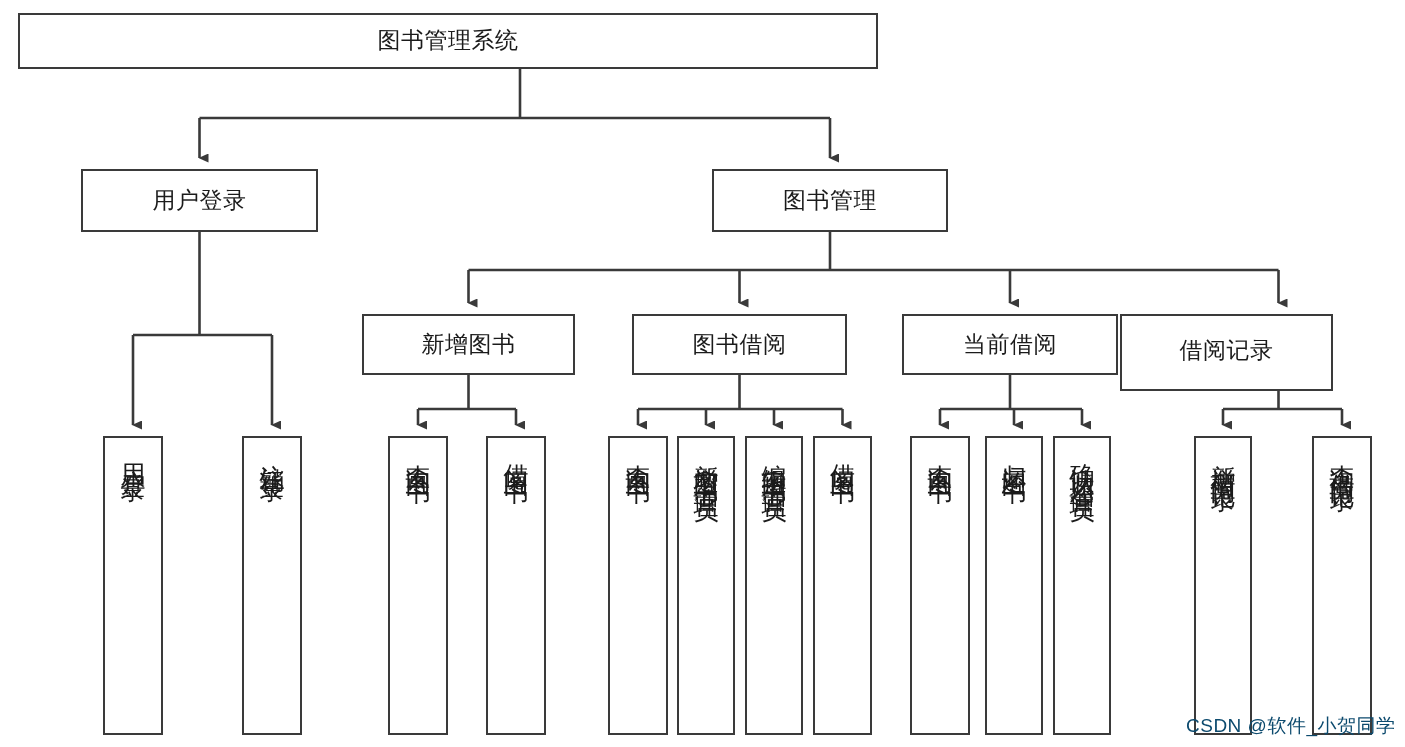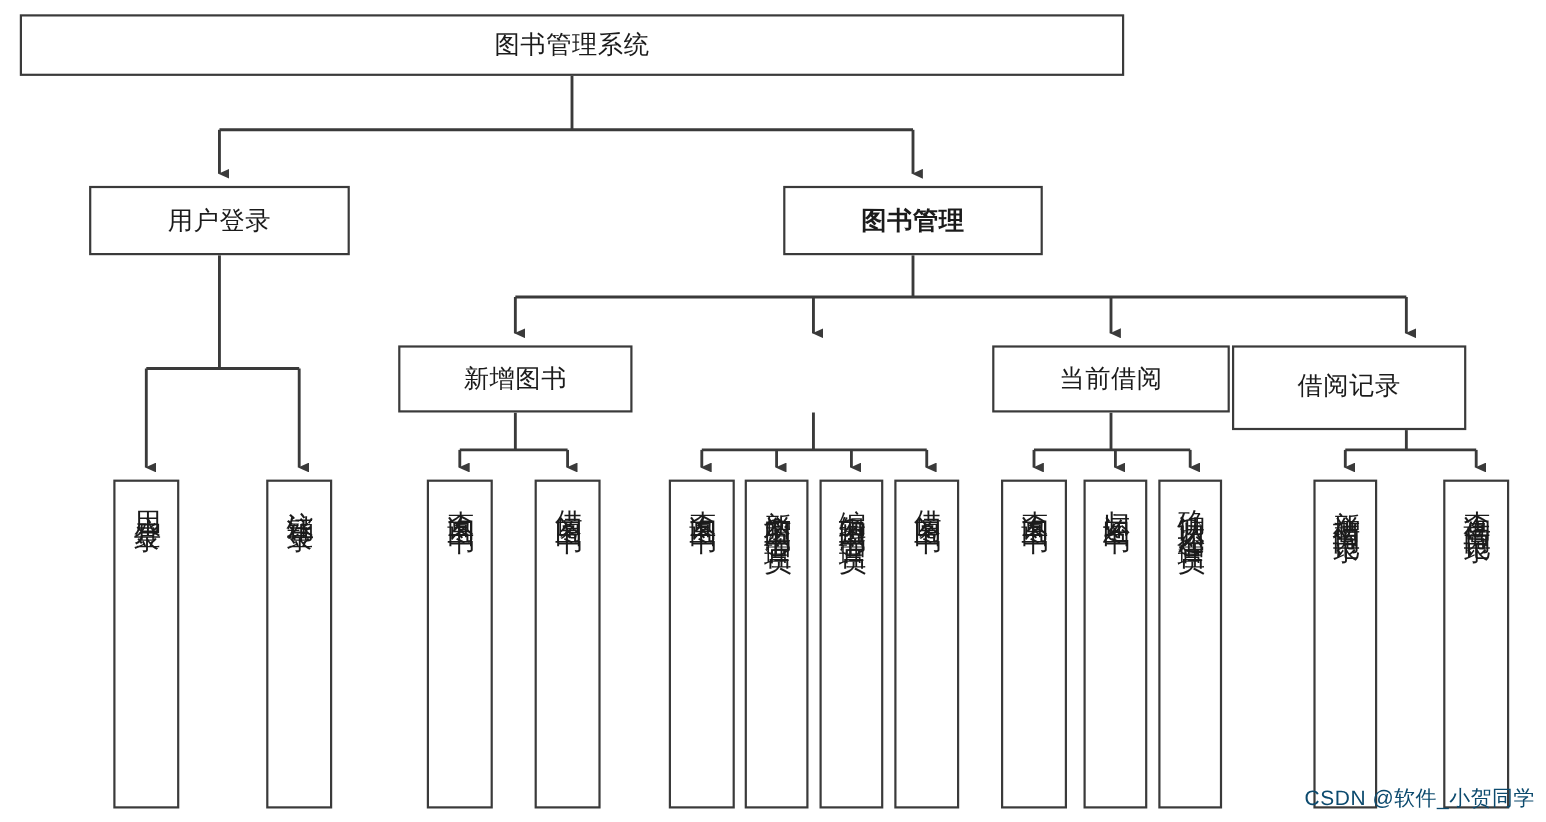--- a/index.html
+++ b/index.html
@@ -110,36 +110,39 @@
         <path d="M 940 409 L 940 425" marker-end="url(#arrowhead)"></path>
         <path d="M 1014 409 L 1014 425" marker-end="url(#arrowhead)"></path>
         <path d="M 1082 409 L 1082 425" marker-end="url(#arrowhead)"></path>
         <path d="M 1278.5 375 L 1278.5 409"></path>
         <path d="M 1223 409 L 1342 409"></path>
         <path d="M 1223 409 L 1223 425" marker-end="url(#arrowhead)"></path>
         <path d="M 1342 409 L 1342 425" marker-end="url(#arrowhead)"></path>
       </g>
   </svg>
 
-  <div class="node horizontal" style="left: 18px; top: 13px; width: 1004px; height: 56px;">
+  <div class="node horizontal" style="left: 18px; top: 13px; width: 860px; height: 56px;">
     <span class="label">图书管理系统</span>
   </div>
 
   <div class="node horizontal" style="left: 81px; top: 169px; width: 237px; height: 63px;">
     <span class="label">用户登录</span>
   </div>
 
-  <div class="node horizontal" style="left: 712px; top: 169px; width: 236px; height: 63px; font-weight: bold;">
+  <div class="node horizontal" style="left: 712px; top: 169px; width: 236px; height: 63px;">
     <span class="label">图书管理</span>
   </div>
 
   <div class="node horizontal" style="left: 362px; top: 314px; width: 213px; height: 61px;">
     <span class="label">新增图书</span>
   </div>
 
+  <div class="node horizontal" style="left: 632px; top: 314px; width: 215px; height: 61px;">
+    <span class="label">图书借阅</span>
+  </div>
 
   <div class="node horizontal" style="left: 902px; top: 314px; width: 216px; height: 61px;">
     <span class="label">当前借阅</span>
   </div>
 
   <div class="node horizontal" style="left: 1120px; top: 314px; width: 213px; height: 77px; font-family: Liberation Mono, monospace;">
     <span class="label">借阅记录</span>
   </div>
 
   <div class="node vertical" style="left: 103px; top: 436px; width: 60px; height: 299px;">

